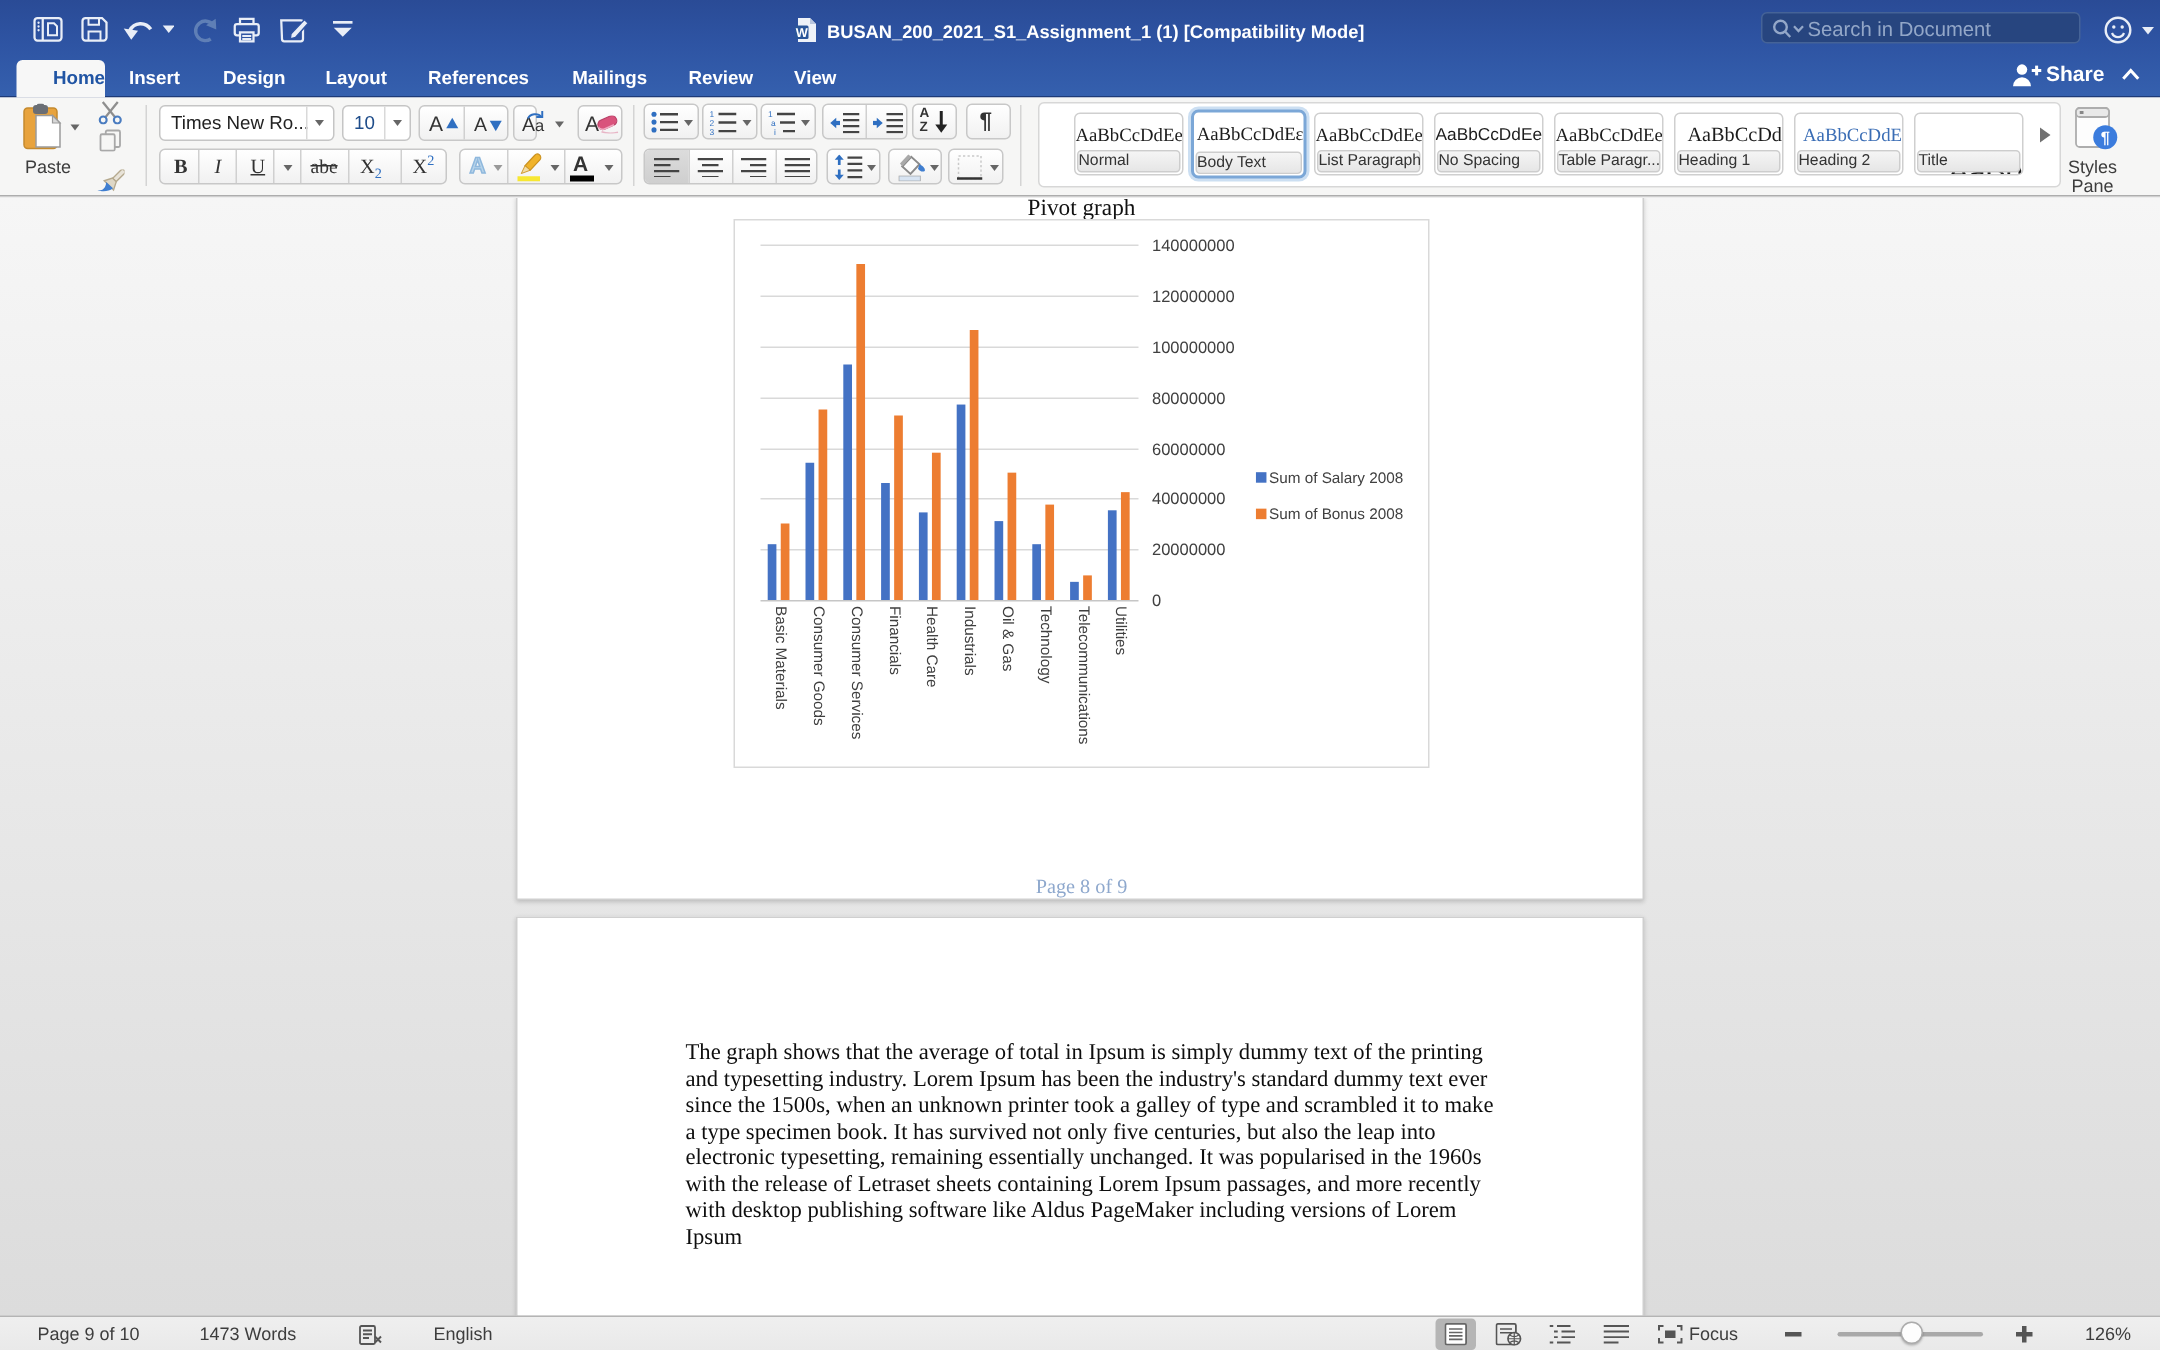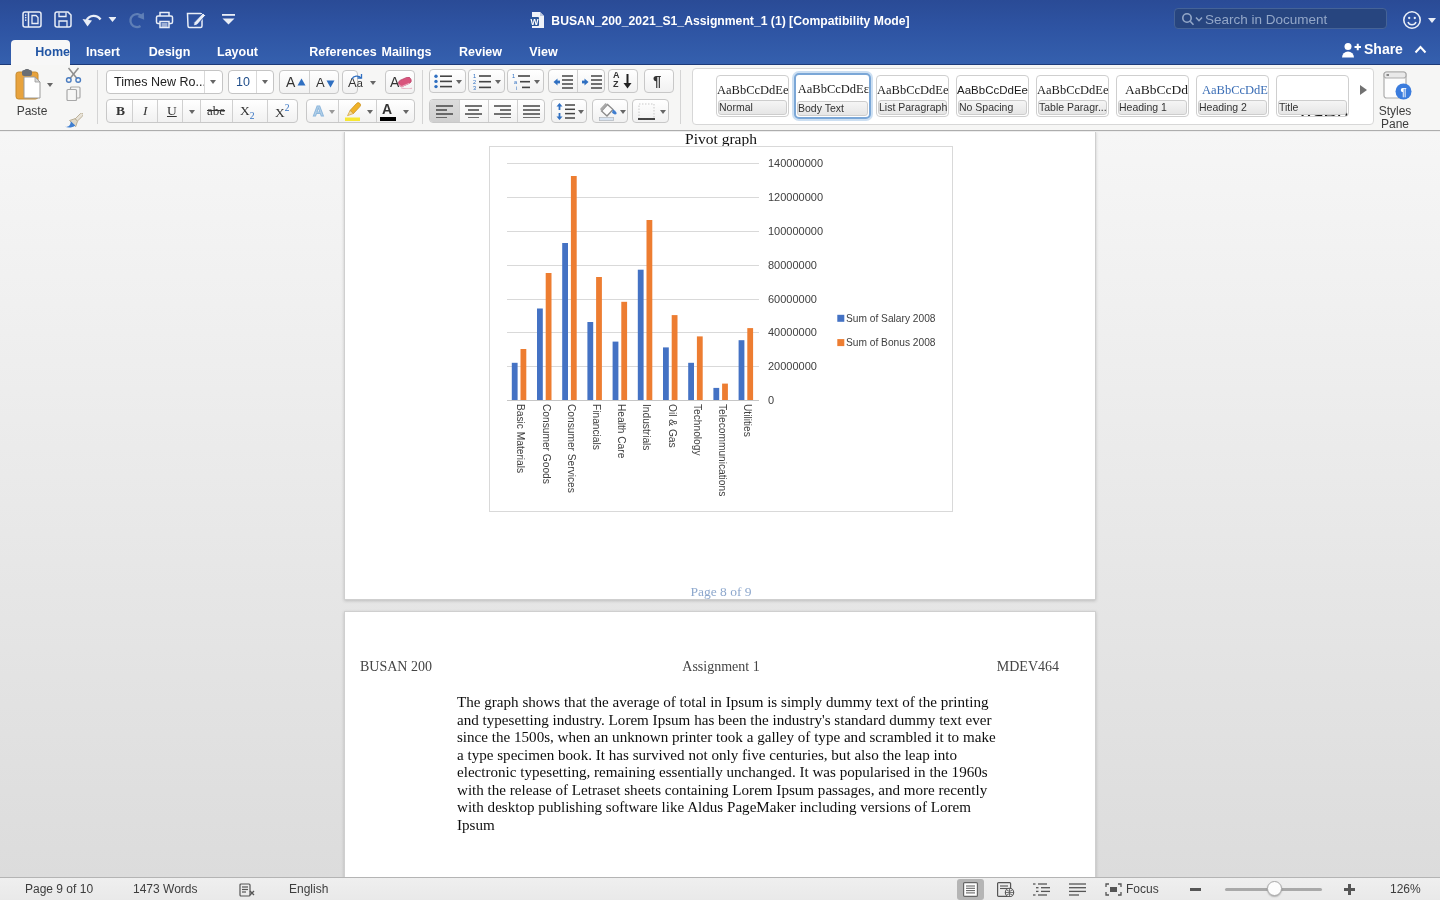--- a/index.html
+++ b/index.html
@@ -123,21 +123,21 @@
       <circle cx="7.2" cy="8" r="1.15" fill="#e9eef7"></circle>
       <circle cx="12.8" cy="8" r="1.15" fill="#e9eef7"></circle>
       <path d="M6 12 a4.3 4.3 0 0 0 8 0" stroke="#e9eef7" stroke-width="1.5"></path>
       <path d="M26 8 h8 l-4 5 z" fill="#e9eef7"></path>
     </svg>
     <div id="tabs">
       <div id="tab-home">Home</div>
       <div class="tab" style="left:79px;width:48px;">Insert</div>
       <div class="tab" style="left:142px;width:55px;">Design</div>
       <div class="tab" style="left:210px;width:55px;">Layout</div>
-      <div class="tab" style="left:283px;width:72px;margin-left:24px;">References</div>
+      <div class="tab" style="left:283px;width:72px;">References</div>
       <div class="tab" style="left:377px;width:59px;">Mailings</div>
       <div class="tab" style="left:454px;width:53px;">Review</div>
       <div class="tab" style="left:525px;width:37px;">View</div>
     </div>
     <div id="share">
       <svg style="position:absolute;left:0;top:2px;" width="20" height="16" viewBox="0 0 20 16">
         <circle cx="7" cy="4.4" r="3.5" fill="#fff"></circle>
         <path d="M1 15.5 a6 6 0 0 1 12 0 z" fill="#fff"></path>
         <rect x="13.5" y="4" width="6.5" height="2" fill="#fff"></rect>
         <rect x="15.75" y="1.75" width="2" height="6.5" fill="#fff"></rect>
@@ -499,26 +499,20 @@
           <text transform="rotate(90 399.2 272)" x="399.2" y="272">Utilities</text>
         </g>
         <rect x="492.3" y="182.8" width="7" height="7" fill="#4472c4"></rect>
         <text x="501" y="190" font-size="10.2" fill="#404040">Sum of Salary 2008</text>
         <rect x="492.3" y="207.1" width="7" height="7" fill="#ed7d31"></rect>
         <text x="501" y="214" font-size="10.2" fill="#404040">Sum of Bonus 2008</text>
         <text x="376" y="463.5" text-anchor="middle" font-family="Liberation Serif, serif" font-size="13.5" fill="#8ea8cd">Page 8 of 9</text>
       </svg>
     </div>
     <div class="page" id="page2">
-      <div style="position:absolute;left:0;top:47px;width:752px;height:18px;
-        font-family:'Liberation Serif',serif;font-size:14px;color:#454545;">
-        <span style="position:absolute;left:15px;">BUSAN 200</span>
-        <span style="position:absolute;left:0;width:752px;text-align:center;">Assignment 1</span>
-        <span style="position:absolute;right:38px;">MDEV464</span>
-      </div>
       <div style="position:absolute;left:112px;top:82px;width:580px;white-space:nowrap;
         font-family:'Liberation Serif',serif;font-size:15.1px;line-height:17.5px;color:#0e0e0e;">
         The graph shows that the average of total in Ipsum is simply dummy text of the printing<br>
         and typesetting industry. Lorem Ipsum has been the industry's standard dummy text ever<br>
         since the 1500s, when an unknown printer took a galley of type and scrambled it to make<br>
         a type specimen book. It has survived not only five centuries, but also the leap into<br>
         electronic typesetting, remaining essentially unchanged. It was popularised in the 1960s<br>
         with the release of Letraset sheets containing Lorem Ipsum passages, and more recently<br>
         with desktop publishing software like Aldus PageMaker including versions of Lorem<br>
         Ipsum

